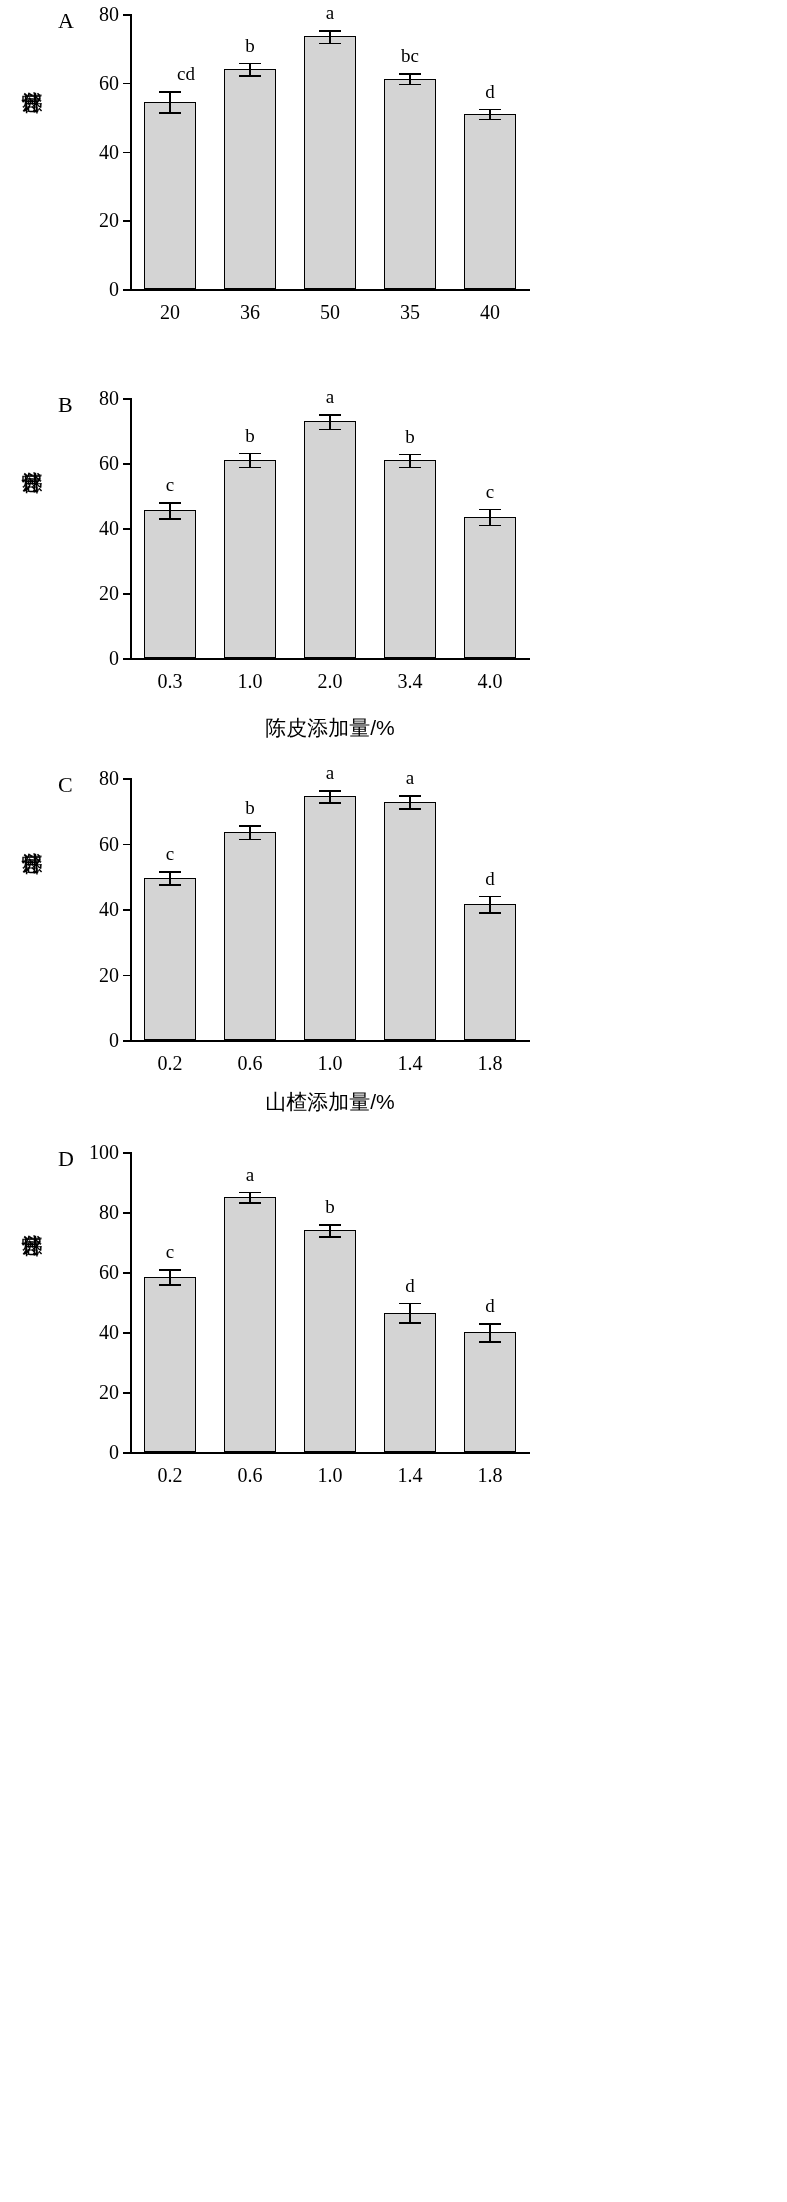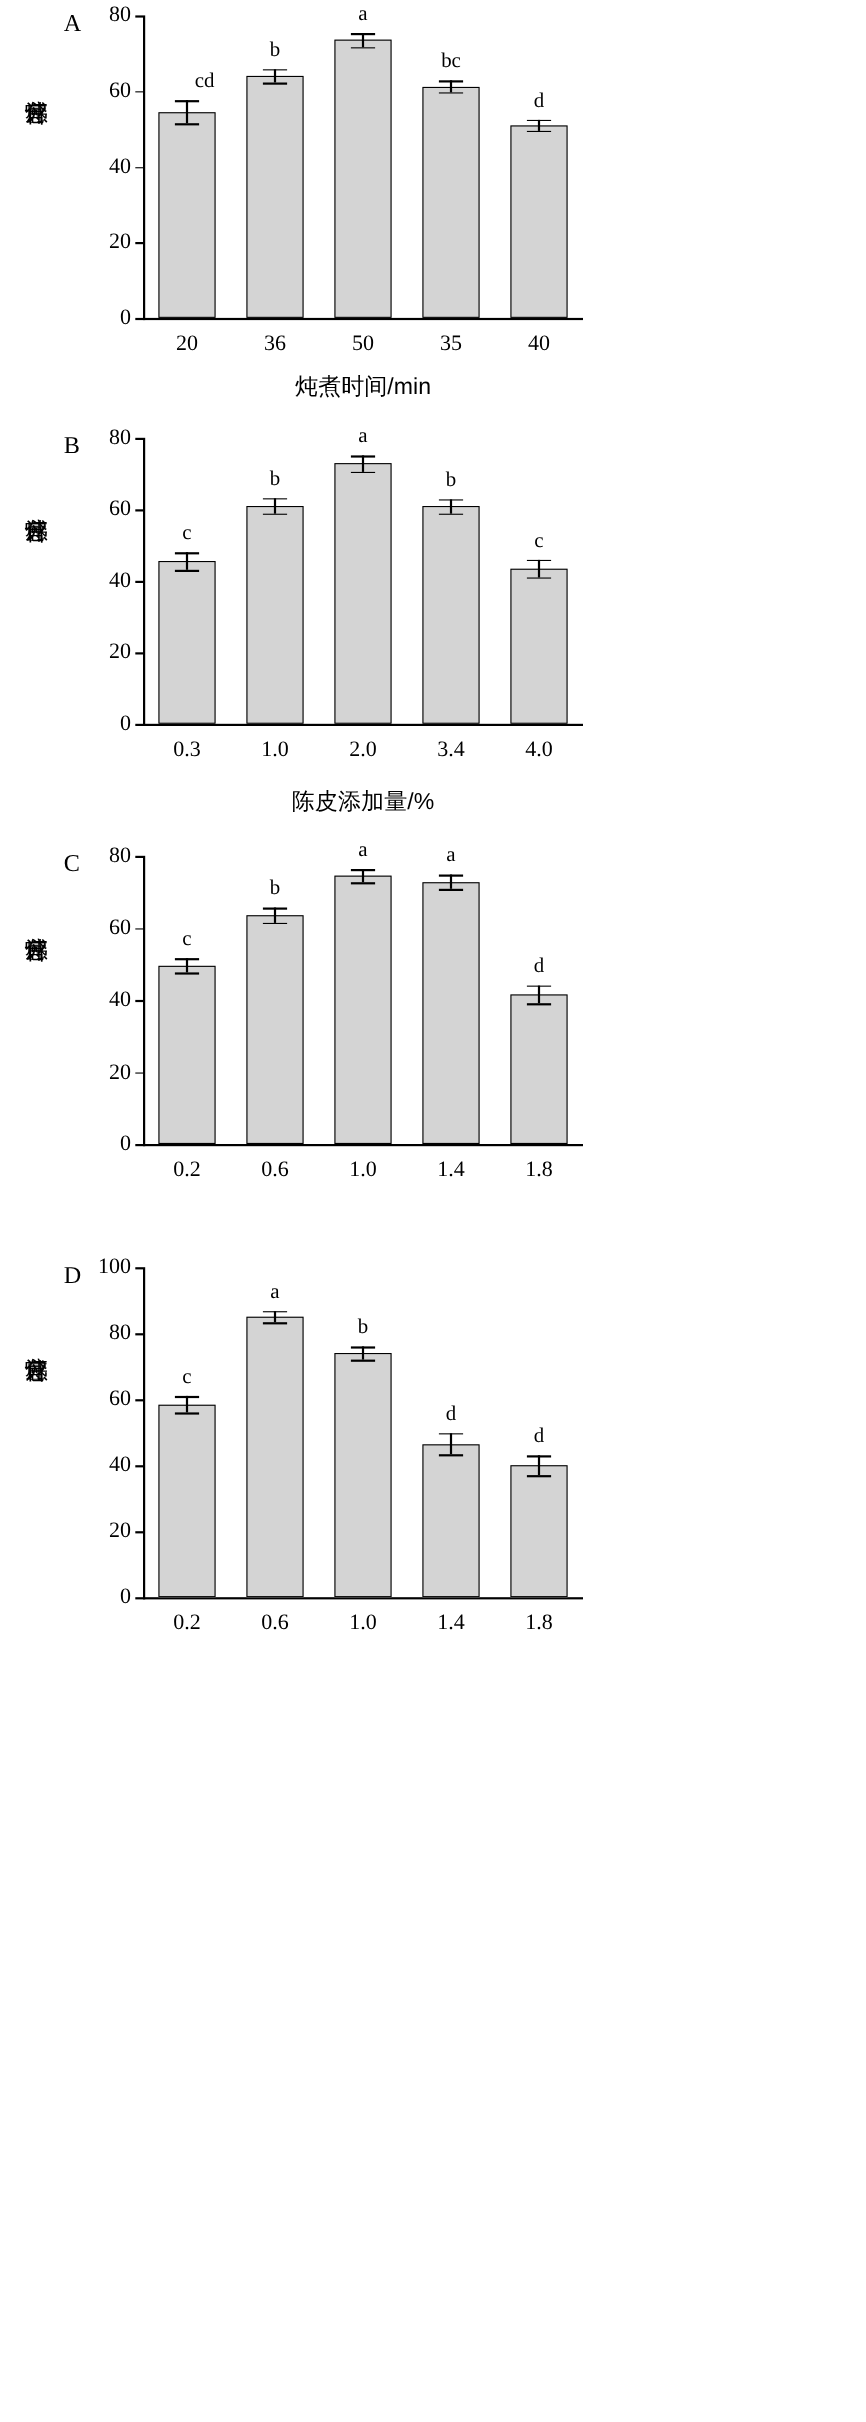--- a/index.html
+++ b/index.html
@@ -144,21 +144,20 @@
       <div class="err-cap" style="left: 269px; top: 59.4687px; width: 22px;"></div>
       <div class="err-cap" style="left: 269px; top: 69.7812px; width: 22px;"></div>
       <div class="sig" style="left: 280px; top: 31.4687px;">bc</div>
       <div class="xlabel-cat" style="left: 280px; top: 287px;">35</div>
       <div class="bar" style="left: 334px; top: 99.6875px; width: 52px; height: 175.312px;"></div>
       <div class="err" style="left: 359.2px; top: 94.5312px; height: 10.3125px;"></div>
       <div class="err-cap" style="left: 349px; top: 94.5312px; width: 22px;"></div>
       <div class="err-cap" style="left: 349px; top: 104.844px; width: 22px;"></div>
       <div class="sig" style="left: 360px; top: 66.5312px;">d</div>
       <div class="xlabel-cat" style="left: 360px; top: 287px;">40</div>
-      <div class="axis-title-x" style="left: 0px; width: 400px; top: 323px;">炖煮时间/min</div>
       <div class="axis-title-y" style="left: -112px; top: 60.5px;">感官评分</div>
     </div>
     <div class="panel-letter" style="left: 58px; top: 8px;">A</div>
     <div class="plot" style="top: 398px; height: 260px;">
       <div class="axis-v" style="height: 261.6px;"></div>
       <div class="axis-h" style="top: 260px; width: 400px;"></div>
       <div class="tick" style="top: 260px;"></div>
       <div class="ticklabel" style="top: 260px;">0</div>
       <div class="tick" style="top: 195px;"></div>
       <div class="ticklabel" style="top: 195px;">20</div>
@@ -238,20 +237,21 @@
       <div class="err-cap" style="left: 269px; top: 17.03px; width: 22px;"></div>
       <div class="err-cap" style="left: 269px; top: 30.13px; width: 22px;"></div>
       <div class="sig" style="left: 280px; top: -10.97px;">a</div>
       <div class="xlabel-cat" style="left: 280px; top: 274px;">1.4</div>
       <div class="bar" style="left: 334px; top: 126.087px; width: 52px; height: 135.912px;"></div>
       <div class="err" style="left: 359.2px; top: 117.9px; height: 16.375px;"></div>
       <div class="err-cap" style="left: 349px; top: 117.9px; width: 22px;"></div>
       <div class="err-cap" style="left: 349px; top: 134.275px; width: 22px;"></div>
       <div class="sig" style="left: 360px; top: 89.9px;">d</div>
       <div class="xlabel-cat" style="left: 360px; top: 274px;">1.8</div>
+      <div class="axis-title-x" style="left: 0px; width: 400px; top: 310px;">山楂添加量/%</div>
       <div class="axis-title-y" style="left: -112px; top: 57.64px;">感官评分</div>
     </div>
     <div class="panel-letter" style="left: 58px; top: 772px;">C</div>
     <div class="plot" style="top: 1152px; height: 300px;">
       <div class="axis-v" style="height: 301.6px;"></div>
       <div class="axis-h" style="top: 300px; width: 400px;"></div>
       <div class="tick" style="top: 300px;"></div>
       <div class="ticklabel" style="top: 300px;">0</div>
       <div class="tick" style="top: 240px;"></div>
       <div class="ticklabel" style="top: 240px;">20</div>

